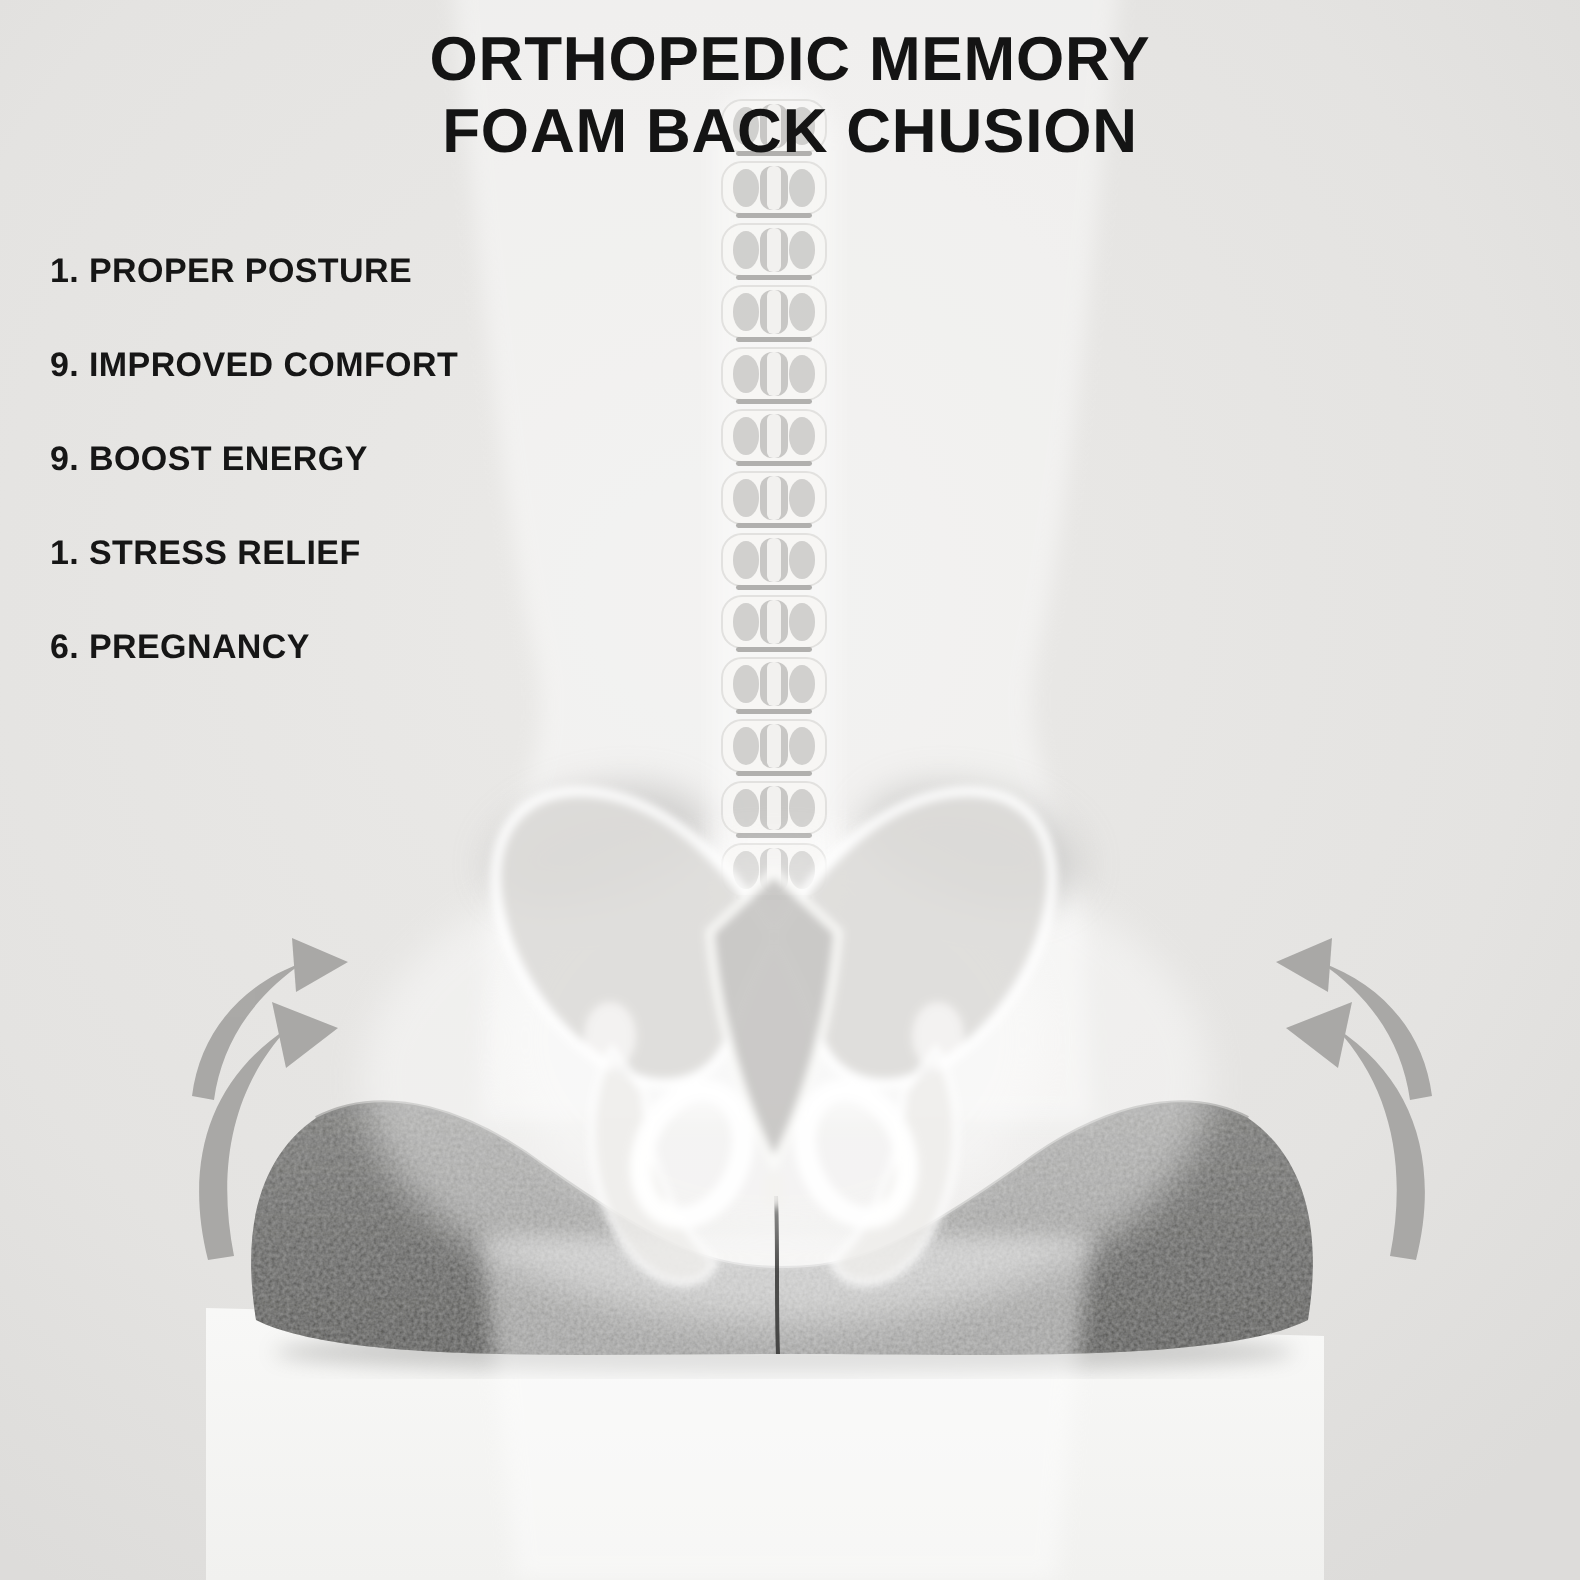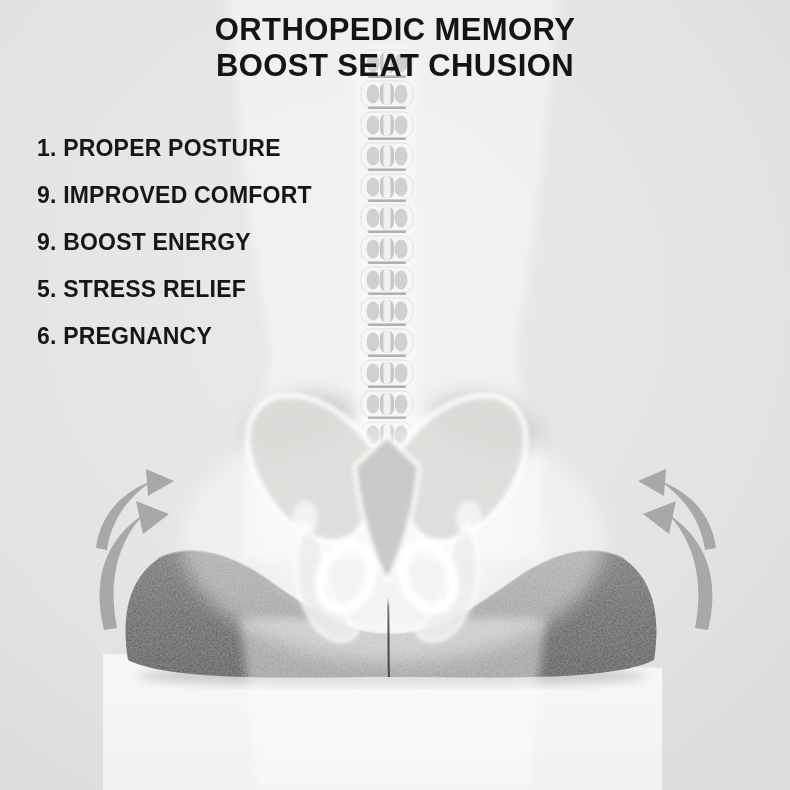--- a/index.html
+++ b/index.html
@@ -7,22 +7,22 @@
     position:relative;width:790px;height:790px;overflow:hidden;
     font-family:"Liberation Sans",sans-serif;background:#e6e5e3;
   }
   svg.scene{position:absolute;left:0;top:0;width:790px;height:790px;display:block;}
   .title{
     position:absolute;top:12px;left:0;width:790px;text-align:center;
     font-size:31px;font-weight:700;line-height:36px;letter-spacing:.4px;
     color:#141414;
   }
   .benefits{
-    position:absolute;top:124px;left:25px;width:292px;margin:12px;padding:0;
-    list-style:none;font-size:23px;font-weight:700;line-height:24px;
+    position:absolute;top:124px;left:25px;width:292px;margin:0;padding:0;
+    list-style:none;font-size:17px;font-weight:700;line-height:24px;
     letter-spacing:.2px;color:#161616;
   }
   .benefits li{margin:0 0 23px 0;}
 </style>
 </head>
 <body>
 
 <div class="stage">
 
   <svg class="scene" viewBox="0 0 790 790">
@@ -148,24 +148,24 @@
         <rect x="382" y="586" width="10" height="18" rx="4" fill="#f4f3f1" opacity="0.9"></rect>
       </g>
     </g>
 
     <use href="#arrowPair" fill="#a3a2a0" opacity="0.9"></use>
     <use href="#arrowPair" transform="translate(812 0) scale(-1 1)" fill="#a3a2a0" opacity="0.9"></use>
   </svg>
 
   <div class="title">
     <div>ORTHOPEDIC MEMORY</div>
-    <div>BOOST SEAT CHUSION</div>
+    <div>FOAM BACK CHUSION</div>
   </div>
 
   <ul class="benefits">
     <li>1. PROPER POSTURE</li>
     <li>9. IMPROVED COMFORT</li>
     <li>9. BOOST ENERGY</li>
-    <li>5. STRESS RELIEF</li>
+    <li>1. STRESS RELIEF</li>
     <li>6. PREGNANCY</li>
   </ul>
 
 </div>
 
 </body></html>

